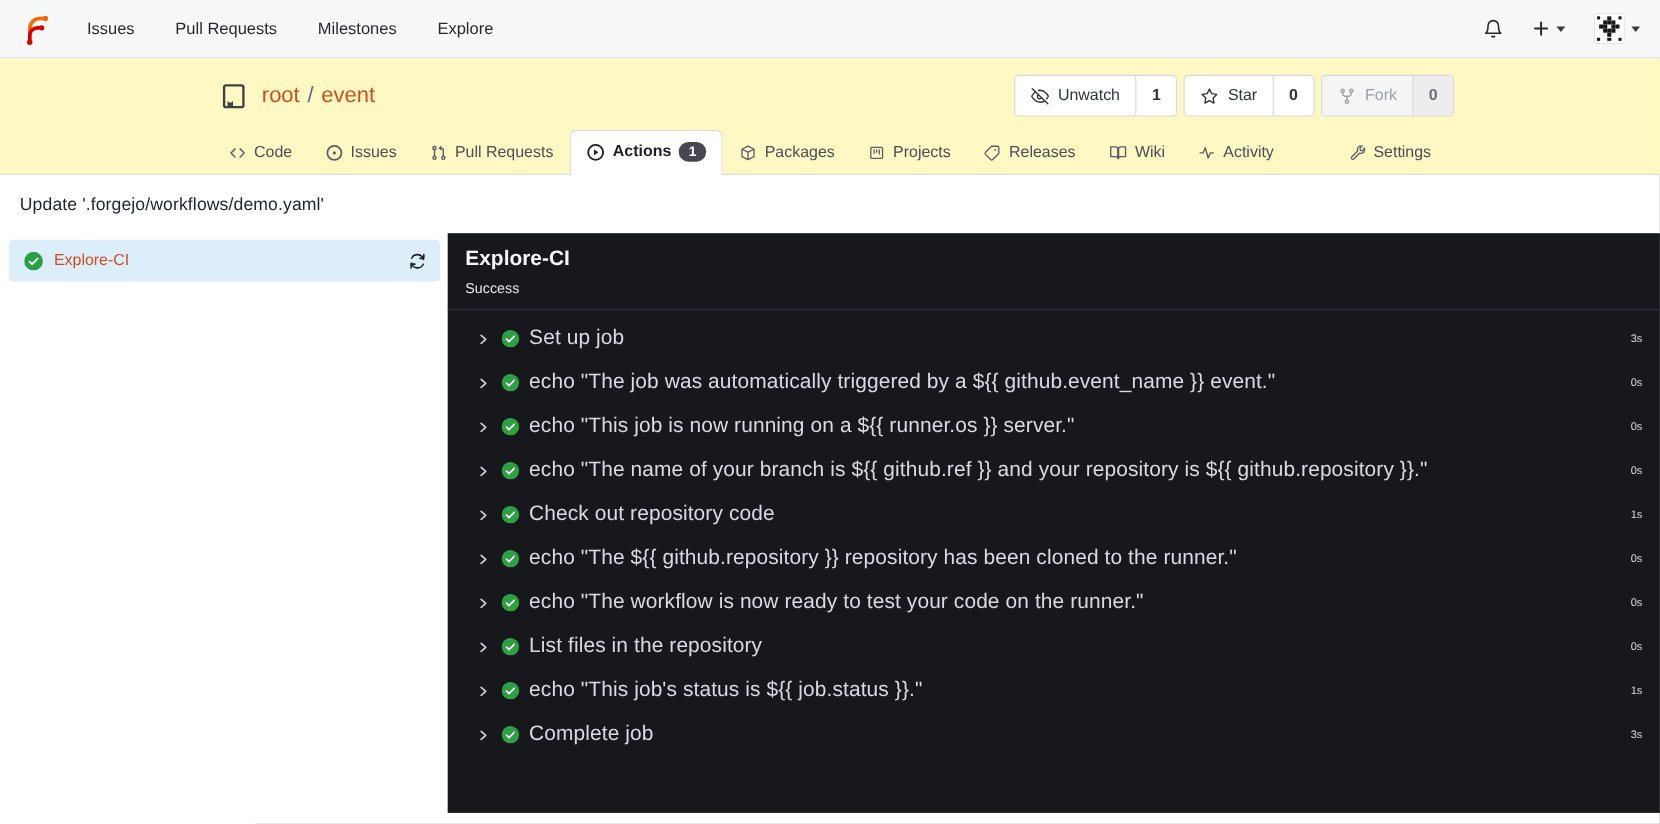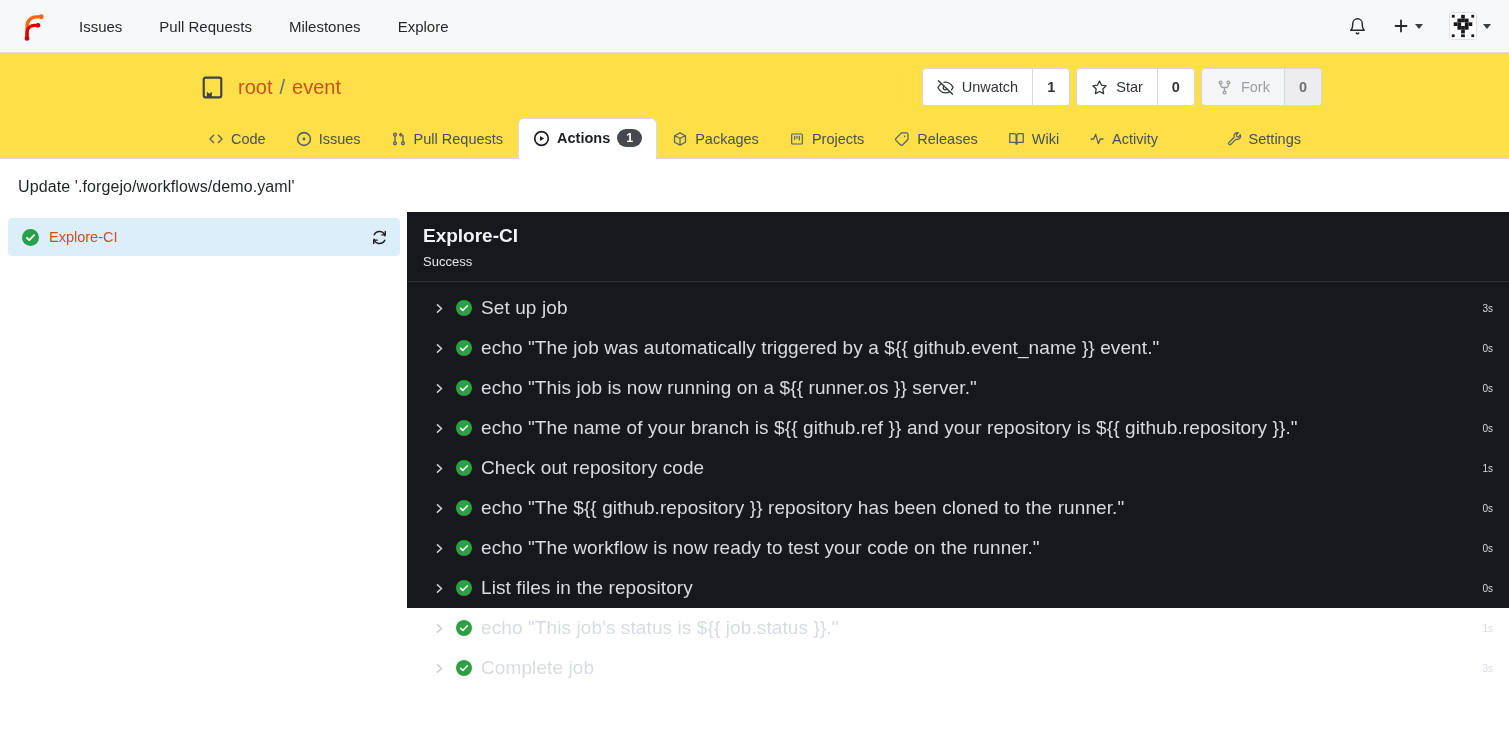--- a/index.html
+++ b/index.html
@@ -29,21 +29,21 @@
   .caret {
     width: 0; height: 0;
     border-left: 4.5px solid transparent;
     border-right: 4.5px solid transparent;
     border-top: 5px solid #3a3e44;
   }
   .avatar { width: 28px; height: 28px; border-radius: 3px; border: 1px solid #e0e2e5; background: #fff; }
 
   
   .repo-header {
-    background: #fde047;
+    background: #fef9c3;
     border-bottom: 1px solid #d8dadd;
     padding-top: 15px;
     text-align: center;
   }
   .repo-header-inner { width: 1135px; margin: 0 auto; }
   .repo-title-row { display: flex; align-items: center; padding-left: 12px; }
   .repo-title { display: flex; align-items: center; gap: 12px; }
   .repo-name-text { font-size: 20px; display: flex; align-items: center; gap: 7px; }
   .repo-link { color: #cc4e22; cursor: pointer; }
   .repo-sep { color: #5a6e8b; font-weight: 400; }
@@ -108,21 +108,21 @@
   }
 
   
   .page-title {
     font-size: 16px;
     color: #1f2328;
     font-weight: 500;
     margin: 19px 18px 0 18px;
     letter-spacing: 0.1px;
   }
-  .run-layout { display: flex; align-items: stretch; margin-top: 16px; height: 396px; }
+  .run-layout { display: flex; align-items: stretch; margin-top: 16px; height: 527px; }
   .jobs-col { width: 407px; flex-shrink: 0; padding: 6px 7px 0 8px; }
   .job-item {
     height: 38px;
     background: #ddeefb;
     border-radius: 4px;
     display: flex; align-items: center;
     padding: 0 12px 0 14px;
     cursor: pointer;
   }
   .job-item .job-label { color: #cc4e22; font-size: 14.5px; margin-left: 10px; }

